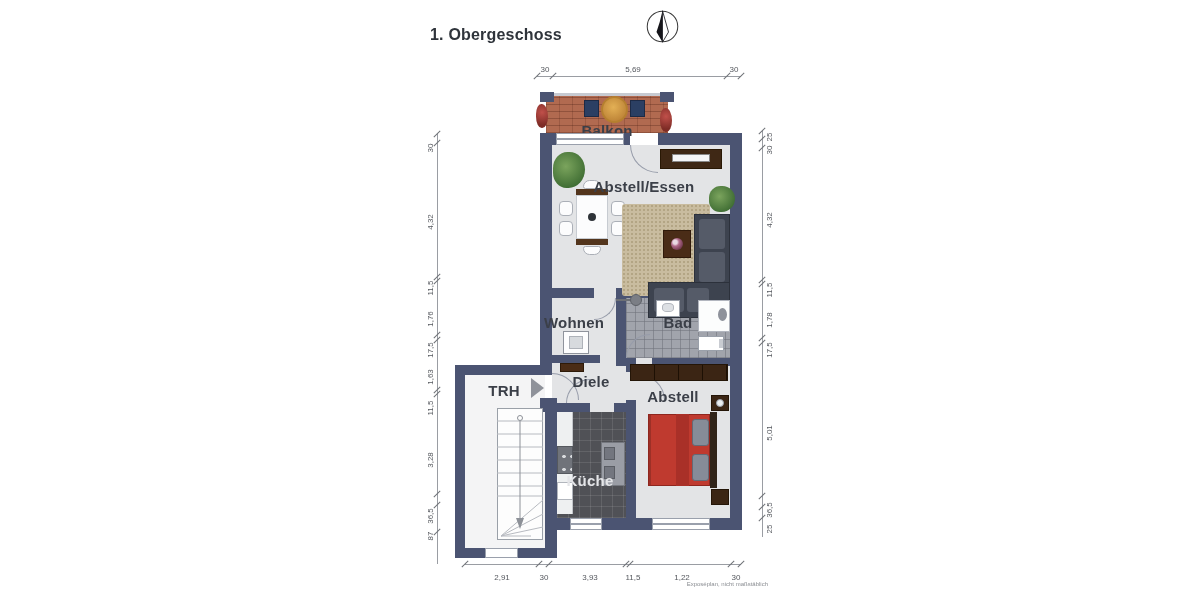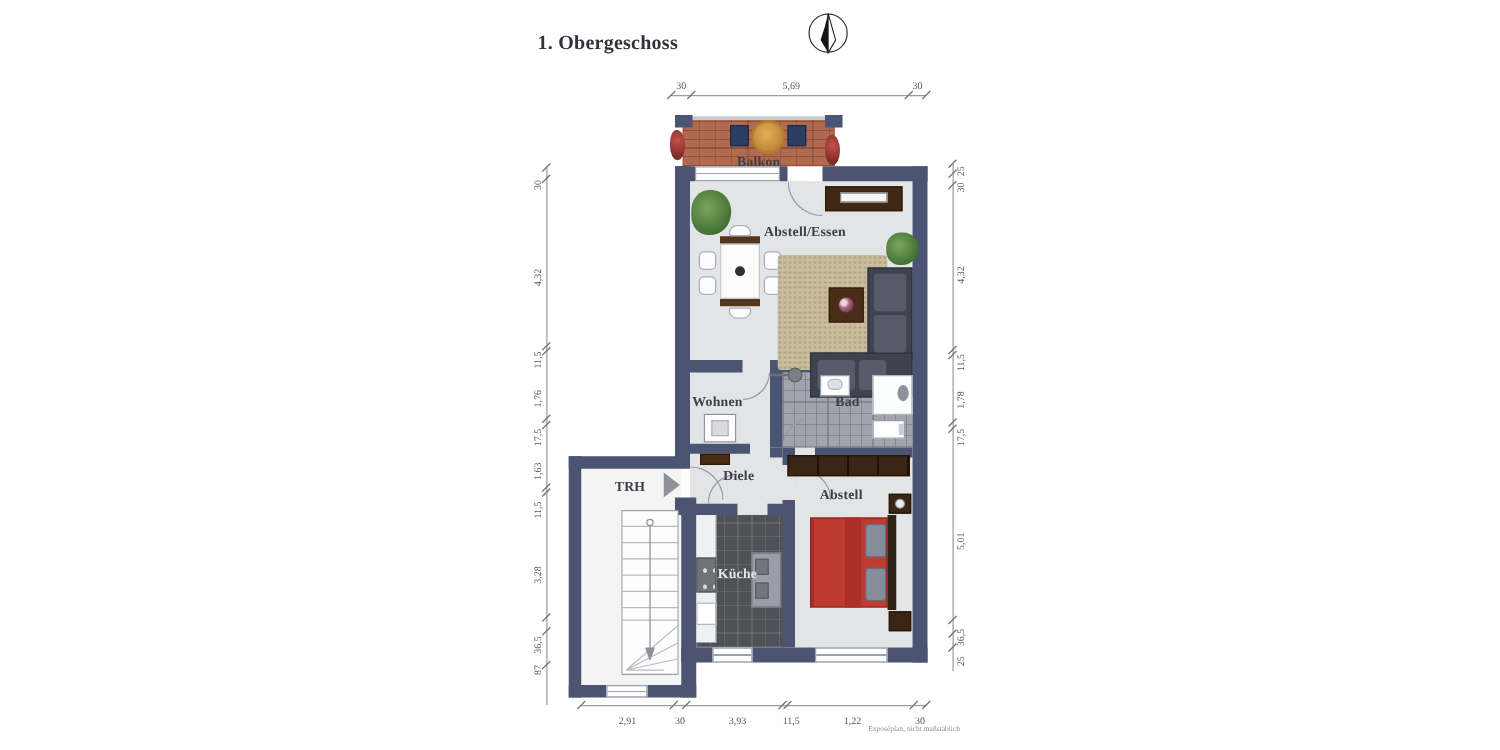--- a/index.html
+++ b/index.html
@@ -1,20 +1,20 @@
 <!DOCTYPE html>
 <html><head>
 <meta charset="utf-8">
 <style>
   html,body{margin:0;padding:0;background:#fff;}
   .canvas{position:relative;width:1200px;height:600px;background:#ffffff;overflow:hidden;
-          font-family:Liberation Serif, serif;}
+          font-family:Liberation Sans, sans-serif;}
   .abs{position:absolute;}
   .wall{position:absolute;background:#4b5472;}
-  .room-label{position:absolute;font-size:11px;font-weight:700;color:#3b3f48;
+  .room-label{position:absolute;font-size:15px;font-weight:700;color:#3b3f48;
               transform:translate(-50%,-50%);white-space:nowrap;letter-spacing:.2px;}
   .room-label.light{color:#e4e5e8;}
   .dim{position:absolute;font-size:8px;color:#55585e;transform:translate(-50%,-50%);white-space:nowrap;}
   .dim.v{transform:translate(-50%,-50%) rotate(-90deg);}
   .dline{position:absolute;background:#9a9da3;}
   .tick{position:absolute;width:9px;height:1px;background:#6f7277;
         transform:translate(-50%,-50%) rotate(-45deg);}
   .window-h{position:absolute;background:#fff;border:1px solid #9aa0ac;box-sizing:border-box;
     background-image:linear-gradient(to bottom,transparent 44%,#9aa0ac 44%,#9aa0ac 56%,transparent 56%);}
   .arc{position:absolute;box-sizing:border-box;border:0 solid #979caa;background:transparent;}
@@ -162,21 +162,21 @@
     <polygon points="19,110 27,110 23,121" fill="#8d9198"></polygon>
   </svg>
 
   <div class="abs" style="left:557px;top:412px;width:16px;height:102px;background:#eef0f1;border-right:1px solid #c3c6ca;box-sizing:border-box;"></div>
   <div class="abs" style="left:557px;top:446px;width:16px;height:28px;background:#70737a;border:1px solid #55585e;box-sizing:border-box;
               background-image:radial-gradient(circle,#d8dadd 1.5px,transparent 2px);background-size:8px 13px;background-position:2px 3px;"></div>
   <div class="abs" style="left:557px;top:482px;width:16px;height:18px;background:#ffffff;border:1px solid #b2b6bd;box-sizing:border-box;"></div>
   <div class="abs" style="left:601px;top:442px;width:24px;height:44px;background:#9a9da5;border:1px solid #75787f;box-sizing:border-box;"></div>
   <div class="abs" style="left:604px;top:447px;width:11px;height:13px;background:#73767f;border:1px solid #5a5d64;box-sizing:border-box;"></div>
   <div class="abs" style="left:604px;top:466px;width:11px;height:13px;background:#73767f;border:1px solid #5a5d64;box-sizing:border-box;"></div>
-  <div class="room-label light" style="left:590px;top:459px;">Küche</div>
+  <div class="room-label light" style="left:590px;top:480px;">Küche</div>
 
   <div class="abs" style="left:630px;top:364px;width:98px;height:17px;background:#3b2514;border:1px solid #241507;box-sizing:border-box;
               background-image:repeating-linear-gradient(90deg,transparent 0 23px,#1d1004 23px 24px);"></div>
   <div class="abs" style="left:648px;top:414px;width:62px;height:72px;background:#bf3a2f;border:1px solid #8f261e;box-sizing:border-box;
               background-image:linear-gradient(90deg,rgba(0,0,0,.18) 0 2px,transparent 2px 12px);"></div>
   <div class="abs" style="left:676px;top:414px;width:13px;height:72px;background:#a93028;"></div>
   <div class="abs" style="left:710px;top:412px;width:7px;height:76px;background:#2f2318;"></div>
   <div class="abs" style="left:692px;top:419px;width:17px;height:27px;background:#868c98;border:1px solid #646a76;border-radius:3px;box-sizing:border-box;"></div>
   <div class="abs" style="left:692px;top:454px;width:17px;height:27px;background:#868c98;border:1px solid #646a76;border-radius:3px;box-sizing:border-box;"></div>
   <div class="abs" style="left:711px;top:395px;width:18px;height:16px;background:#3b2514;border:1px solid #241507;box-sizing:border-box;"></div>

